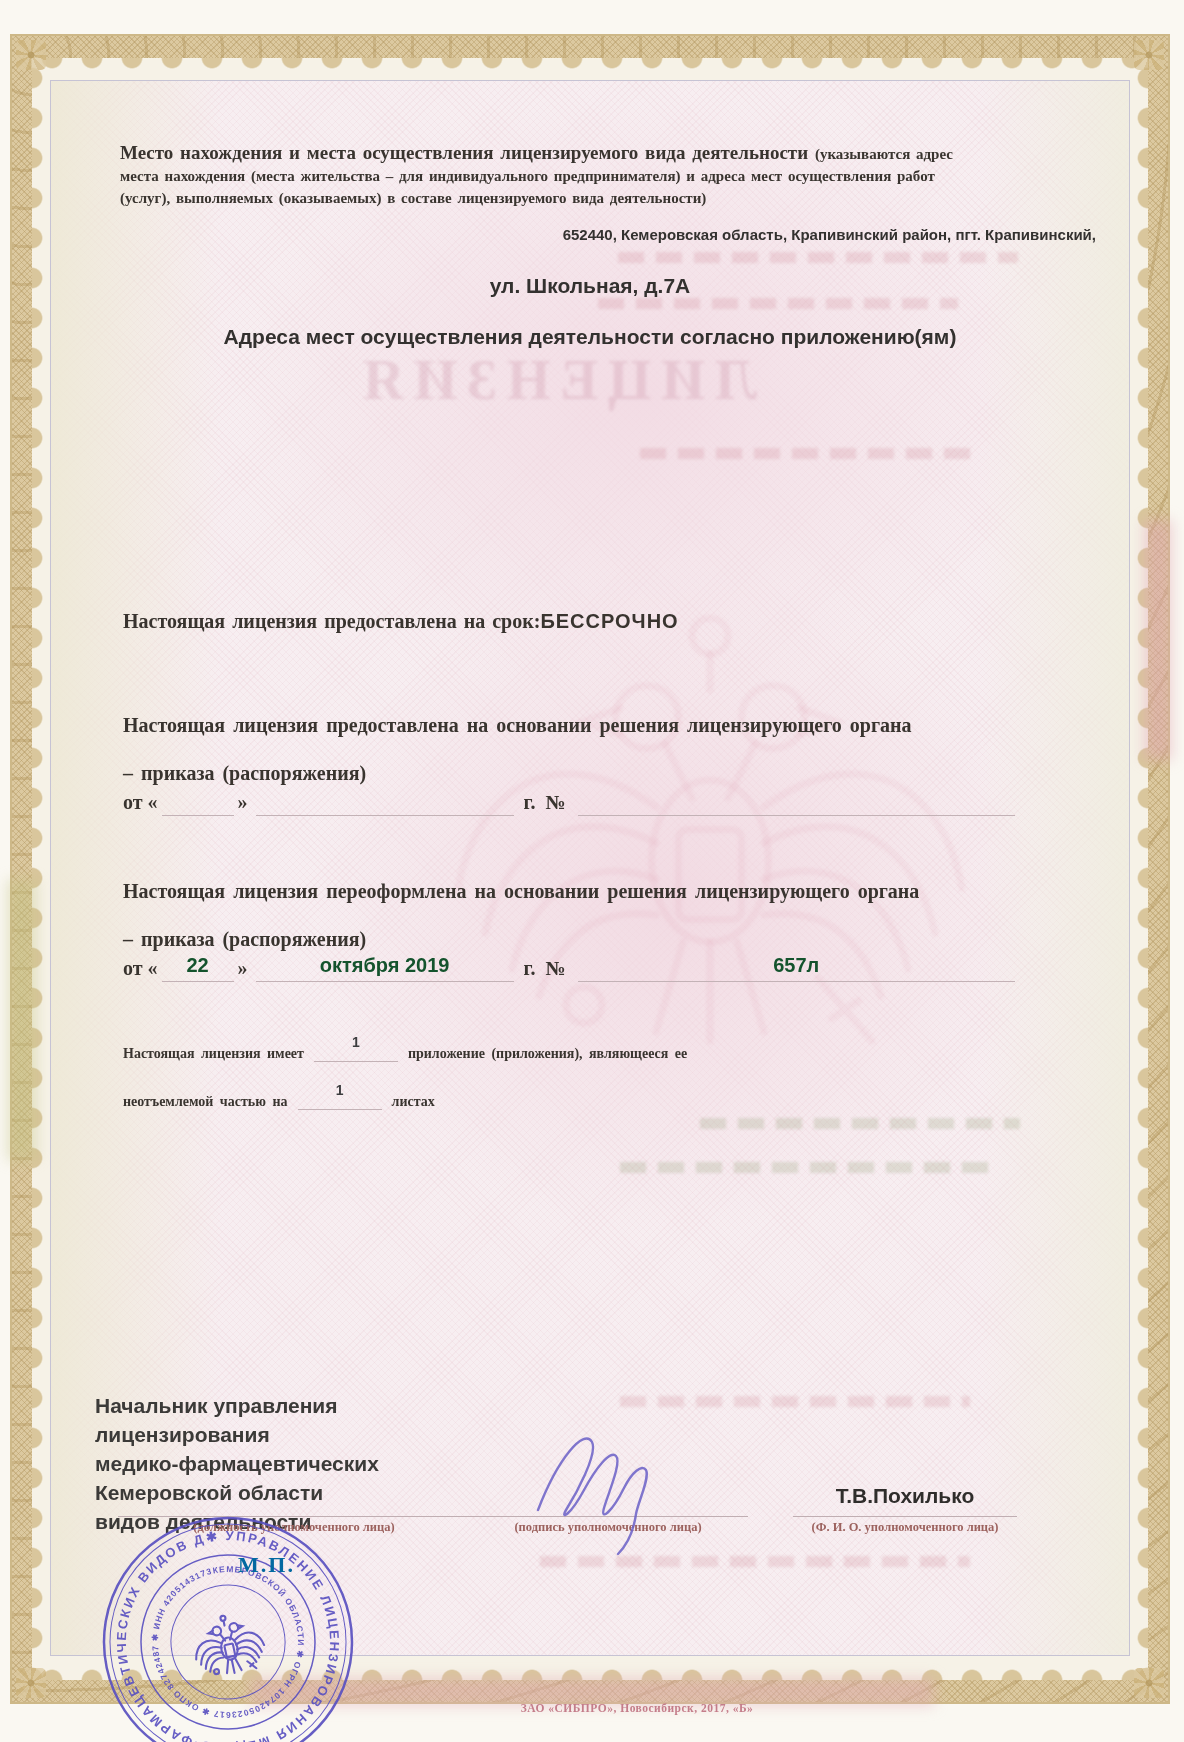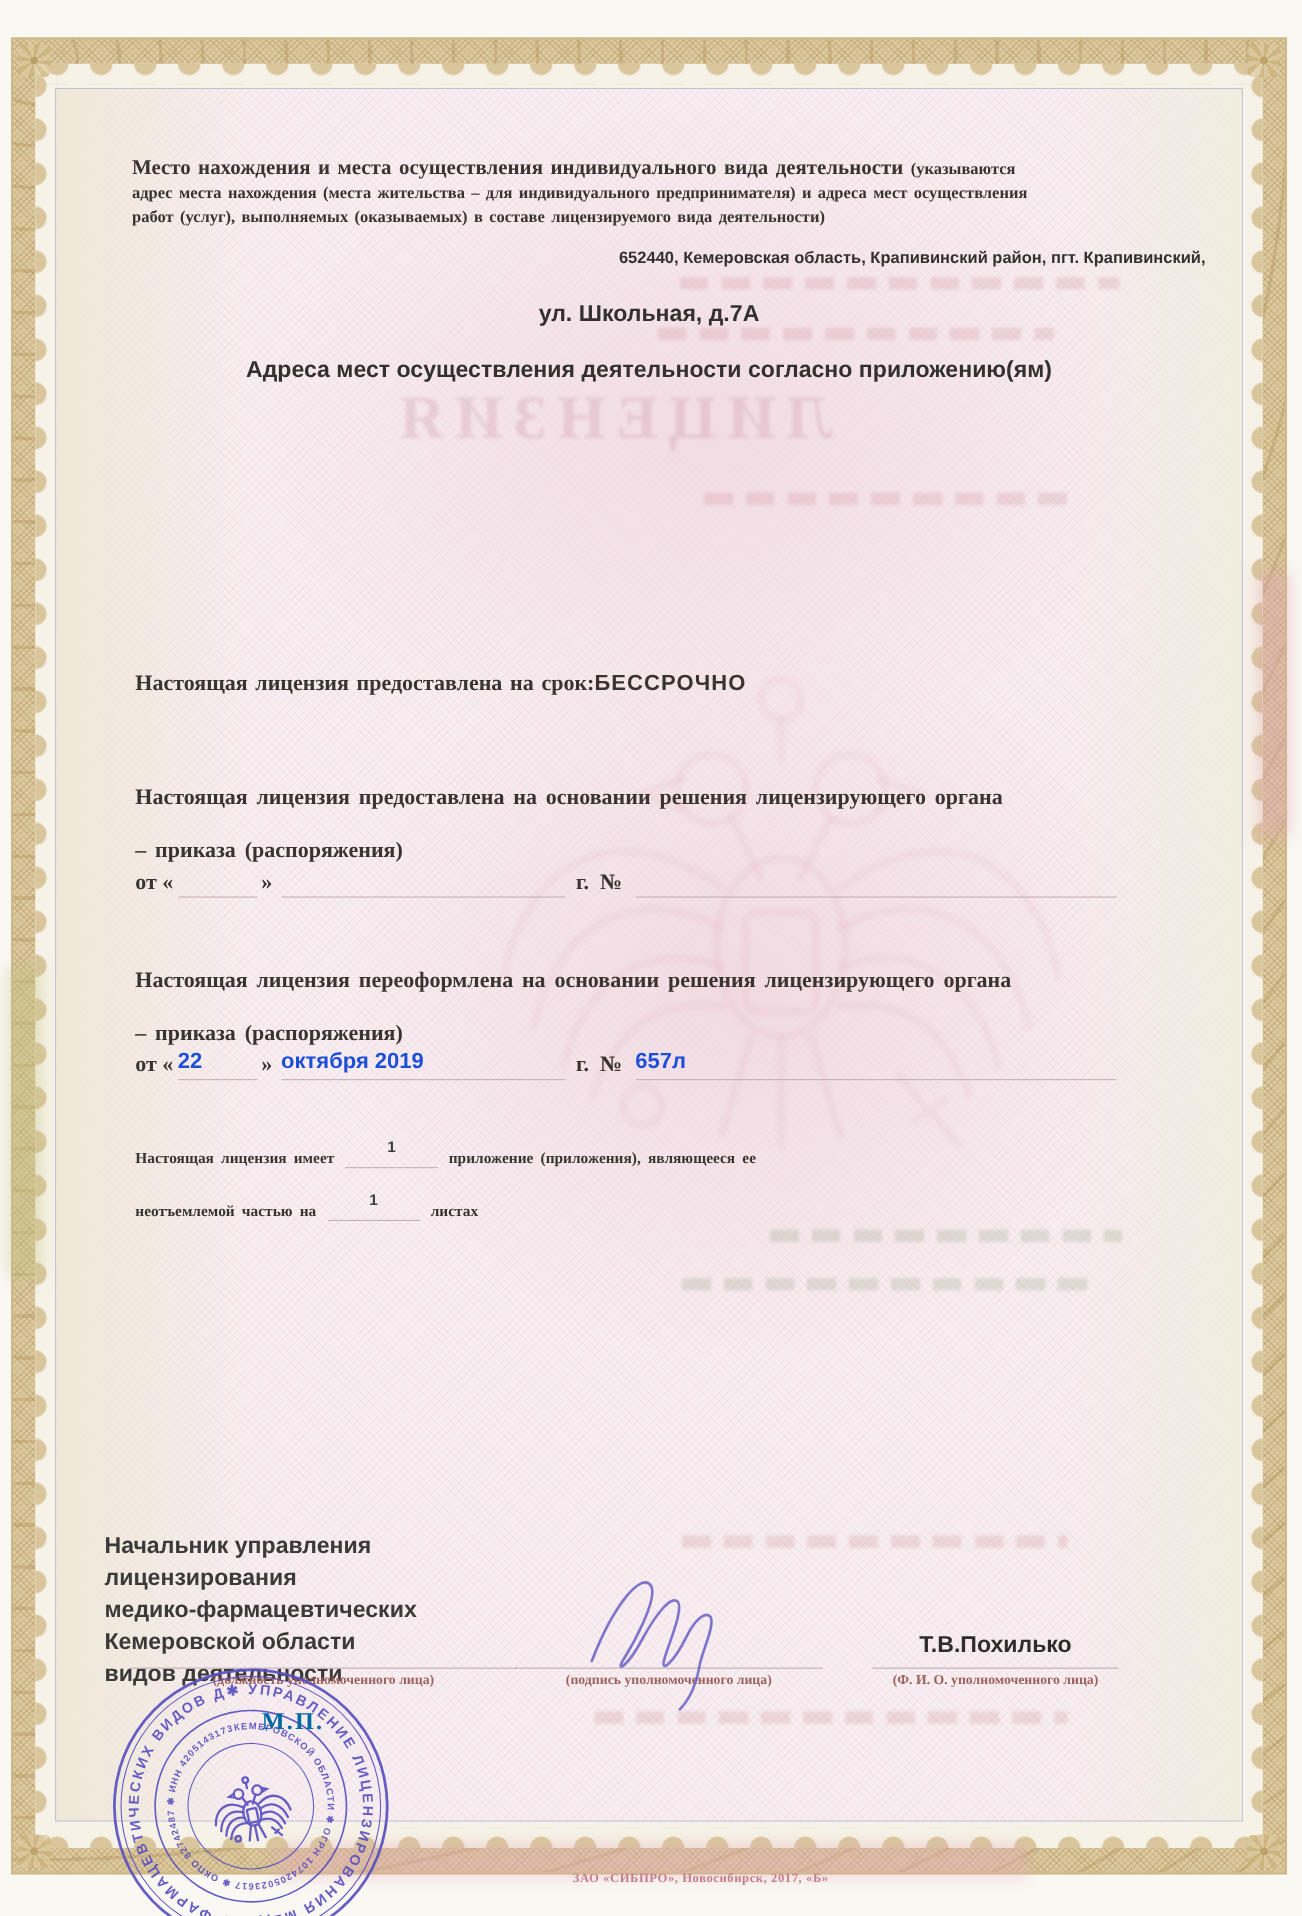--- a/index.html
+++ b/index.html
@@ -83,22 +83,22 @@
   #term-row .term-value{font-family:"Liberation Sans", sans-serif; letter-spacing:1px;}
   .bodyline{font-size:20px; word-spacing:3px;margin-top:12px;}
   #granted-l1{left:123px; top:702px;}
   #granted-l2{left:123px; top:750px;}
   #granted-row{left:123px; top:788px; width:892px;}
   #reissued-l1{left:123px; top:868px;}
   #reissued-l2{left:123px; top:916px;}
   #reissued-row{left:123px; top:954px; width:892px;}
   .form-row{display:flex; align-items:flex-end; font-size:20px;}
   .form-row .lbl{white-space:pre; padding-bottom:2px;}
-  .ucell{border-bottom:1px solid #c3b2b6; height:27px; 
-    font-family:"Liberation Sans", sans-serif; font-weight:bold; color:#1d4ed8; font-size:20px;}
+  .ucell{border-bottom:1px solid #c3b2b6; height:27px; text-align:center;
+    font-family:"Liberation Sans", sans-serif; font-weight:bold; color:#14532d; font-size:20px;}
   .cell-day{width:72px; margin:0 4px;}
   .cell-month{flex:0 0 258px; margin:0 10px 0 8px;}
   .cell-num{flex:1; margin-left:12px;}
   .inline-row{display:flex; align-items:flex-end; font-size:14px; word-spacing:3px;}
   .cell-count{width:84px; margin:0 10px; border-bottom:1px solid #c3b2b6; height:27px; text-align:center;
     font-family:"Liberation Sans", sans-serif; font-weight:bold; color:#3d3d3f;}
   #appendix-l1{left:123px; top:1034px; width:900px;}
   #appendix-l2{left:123px; top:1082px; width:900px;}
   
   #officials{left:95px; top:1391px; width:380px; font-size:21px; line-height:29px; color:#3b3a38;}
@@ -169,21 +169,21 @@
   <div class="ghost-stripe gs2"></div>
   <div class="ghost-stripe gs3"></div>
   <div class="ghost-stripe ghost-green gs4"></div>
   <div class="ghost-stripe ghost-green gs5"></div>
   <div class="ghost-stripe gs6"></div>
   <div class="ghost-stripe gs7"></div>
   <svg id="ghost-eagle" class="abs" viewBox="-60 -60 120 120">
     <use href="#eagle-sym" stroke="rgba(214,138,158,.18)" stroke-width="1.6"></use>
   </svg>
 
-  <p id="heading" class="abs serif"><span class="head-strong">Место нахождения и места осуществления индивидуального вида деятельности </span><span class="head-note">(указываются адрес места нахождения (места жительства – для индивидуального предпринимателя) и адреса мест осуществления работ (услуг), выполняемых (оказываемых) в составе лицензируемого вида деятельности)</span></p>
+  <p id="heading" class="abs serif"><span class="head-strong">Место нахождения и места осуществления лицензируемого вида деятельности </span><span class="head-note">(указываются адрес места нахождения (места жительства – для индивидуального предпринимателя) и адреса мест осуществления работ (услуг), выполняемых (оказываемых) в составе лицензируемого вида деятельности)</span></p>
 
   <div id="addr1" class="abs sans">652440, Кемеровская область, Крапивинский район, пгт. Крапивинский,</div>
   <div id="addr2" class="abs sans">ул. Школьная, д.7А</div>
   <div id="addr3" class="abs sans">Адреса мест осуществления деятельности согласно приложению(ям)</div>
 
   <div id="term-row" class="abs serif">
     <span>Настоящая лицензия предоставлена на срок:</span><span class="term-value">БЕССРОЧНО</span>
   </div>
 
   <div id="granted-l1" class="abs serif bodyline">Настоящая лицензия предоставлена на основании решения лицензирующего органа</div>

